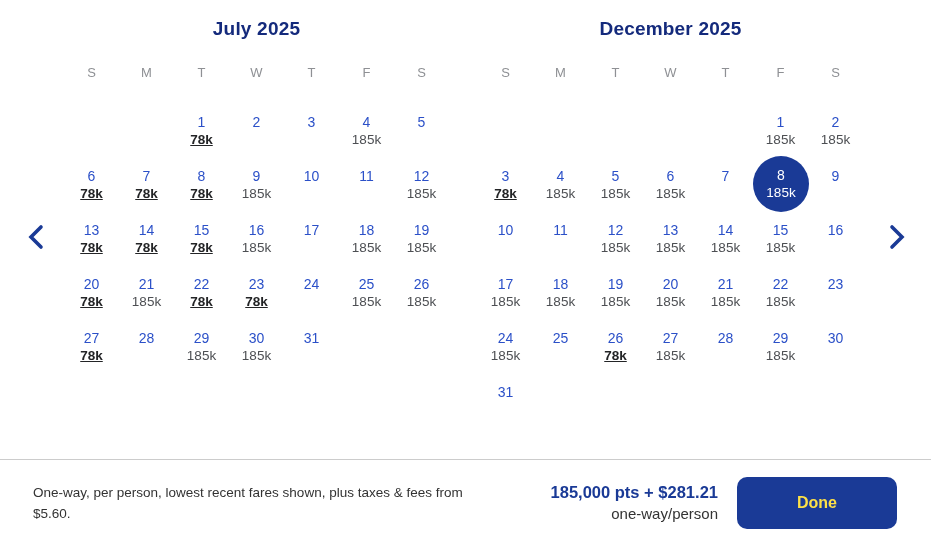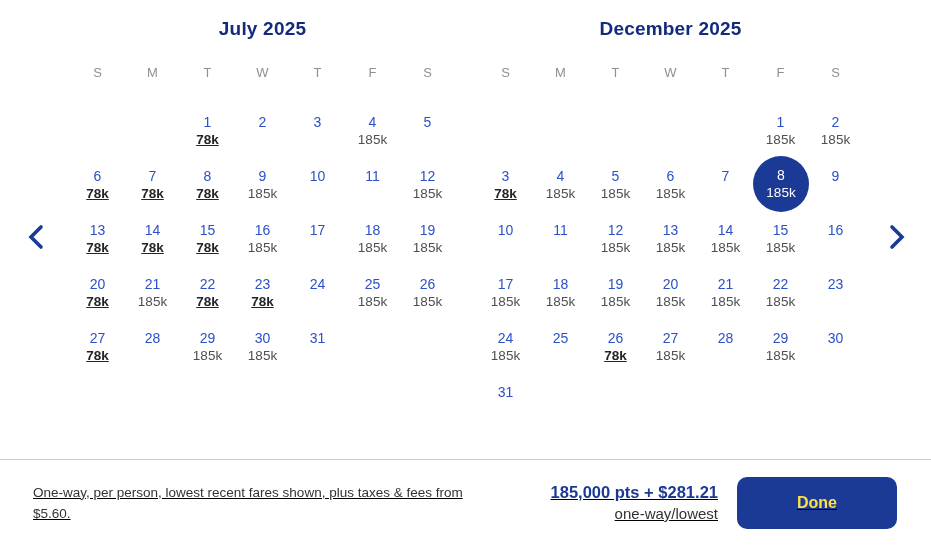--- a/index.html
+++ b/index.html
@@ -19,21 +19,21 @@
   body { font-family: "Liberation Sans", "DejaVu Sans", sans-serif; }
   .screen {
     position: relative;
     width: 931px;
     height: 545px;
     background: var(--bg);
     overflow: hidden;
   }
   
   .calendar { position: absolute; top: 16px; width: 385px; }
-  .calendar[data-cal="0"] { left: 70px; }
+  .calendar[data-cal="0"] { left: 64px; }
   .calendar[data-cal="1"] { left: 478px; }
   .cal-title {
     height: 26px; line-height: 26px;
     text-align: center;
     font-size: 19px; font-weight: bold;
     color: var(--title-navy);
     letter-spacing: 0.2px;
   }
   .weekdays {
     margin-top: 20px;
@@ -74,21 +74,21 @@
   }
   .nav.prev { left: 21px; }
   .nav.next { right: 19px; }
   .nav svg { display: block; }
   
   .footer {
     position: absolute; left: 0; right: 0; top: 459px; height: 86px;
     border-top: 1px solid var(--divider);
     background: var(--bg);
     display: flex; align-items: center;
-    padding-left: 33px; padding-right: 34px; text-decoration: underline;
+    padding-left: 33px; padding-right: 34px;
   }
   .disclaimer {
     width: 455px;
     font-size: 13.5px; line-height: 21px;
     color: var(--footer-text);
     margin-right: auto;
   }
   .price-box { text-align: right; margin-right: 19px; white-space: nowrap; }
   .price { font-size: 16.5px; font-weight: bold; color: var(--navy); }
   .unit { font-size: 15px; color: var(--footer-text); margin-top: 3px; }
@@ -516,18 +516,18 @@
       <svg width="22" height="26" viewBox="0 0 22 26">
         <path d="M6 3 L16 13 L6 23" fill="none" stroke="#1a3a96" stroke-width="3.6" stroke-linecap="round" stroke-linejoin="miter"></path>
       </svg>
     </span>
   </button>
 
   <div class="footer" data-interactable="false">
     <p class="disclaimer" data-interactable="false">One-way, per person, lowest recent fares shown, plus taxes &amp; fees from $5.60.</p>
     <div class="price-box" data-interactable="false">
       <div class="price" data-interactable="false">185,000 pts + $281.21</div>
-      <div class="unit" data-interactable="false">one-way/lowest</div>
+      <div class="unit" data-interactable="false">one-way/person</div>
     </div>
     <button class="done" data-interactable="true">Done</button>
   </div>
 
 </div>
 
 </body></html>

